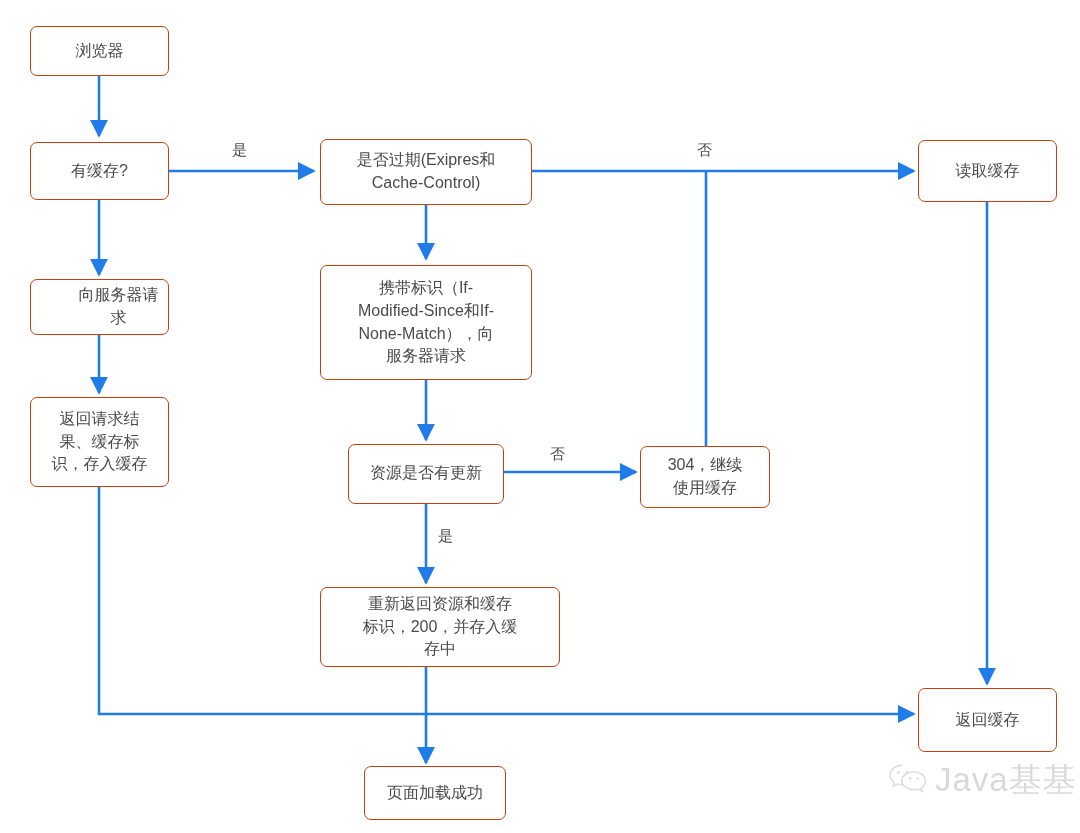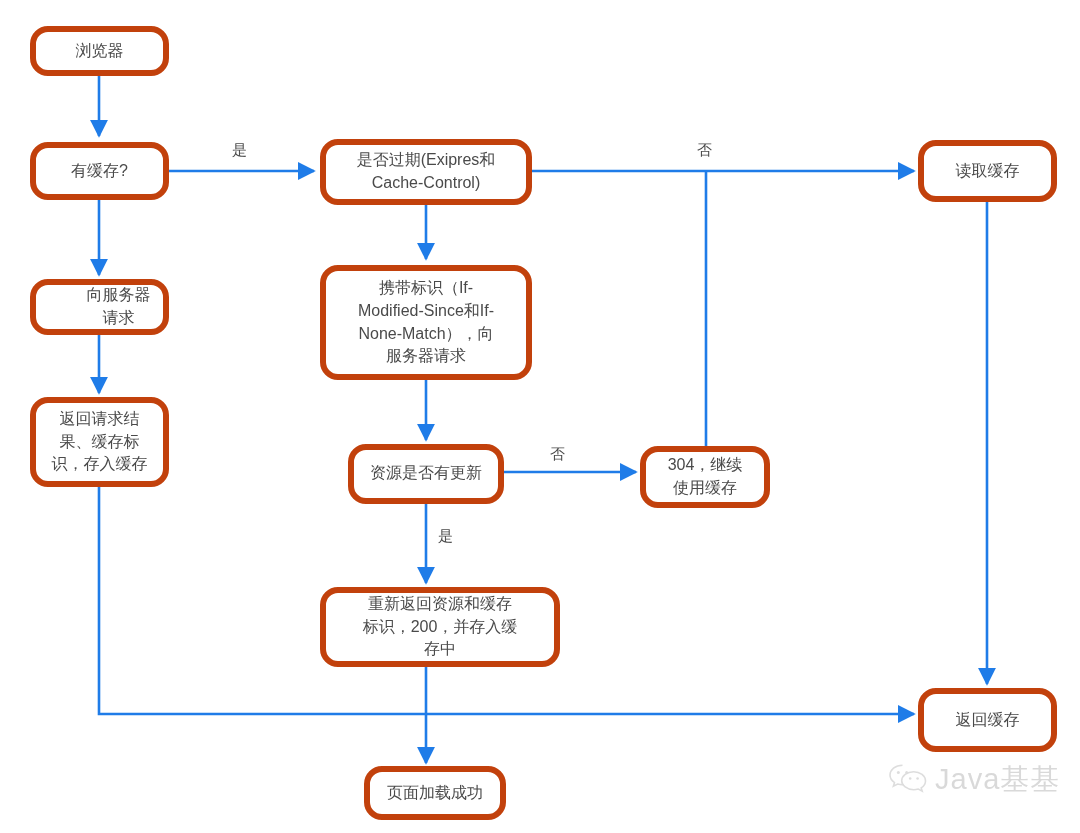--- a/index.html
+++ b/index.html
@@ -20,22 +20,22 @@
   #flow-svg {
     position: absolute;
     left: 0;
     top: 0;
     width: 1080px;
     height: 833px;
   }
   .node {
     position: absolute;
     box-sizing: border-box;
-    border: 6px solid #c2410c;
-    border-radius: 18px;
+    border: 1px solid #c2410c;
+    border-radius: 7px;
     background: #ffffff;
     display: flex;
     align-items: center;
     justify-content: center;
     text-align: center;
     color: #4a4a4a;
     font-size: 16px;
     line-height: 1.42;
     padding: 2px 6px;
     z-index: 3;
@@ -58,21 +58,21 @@
     position: absolute;
     left: 888px;
     top: 762px;
     display: flex;
     align-items: center;
     gap: 7px;
     z-index: 5;
     opacity: 0.95;
   }
   .watermark-text {
-    font-size: 29px;
+    font-size: 33px;
     color: #d8d8d8;
     letter-spacing: 1px;
     line-height: 1;
     white-space: nowrap;
   }
   .wechat-icon {
     display: block;
   }
 </style>
 </head>

